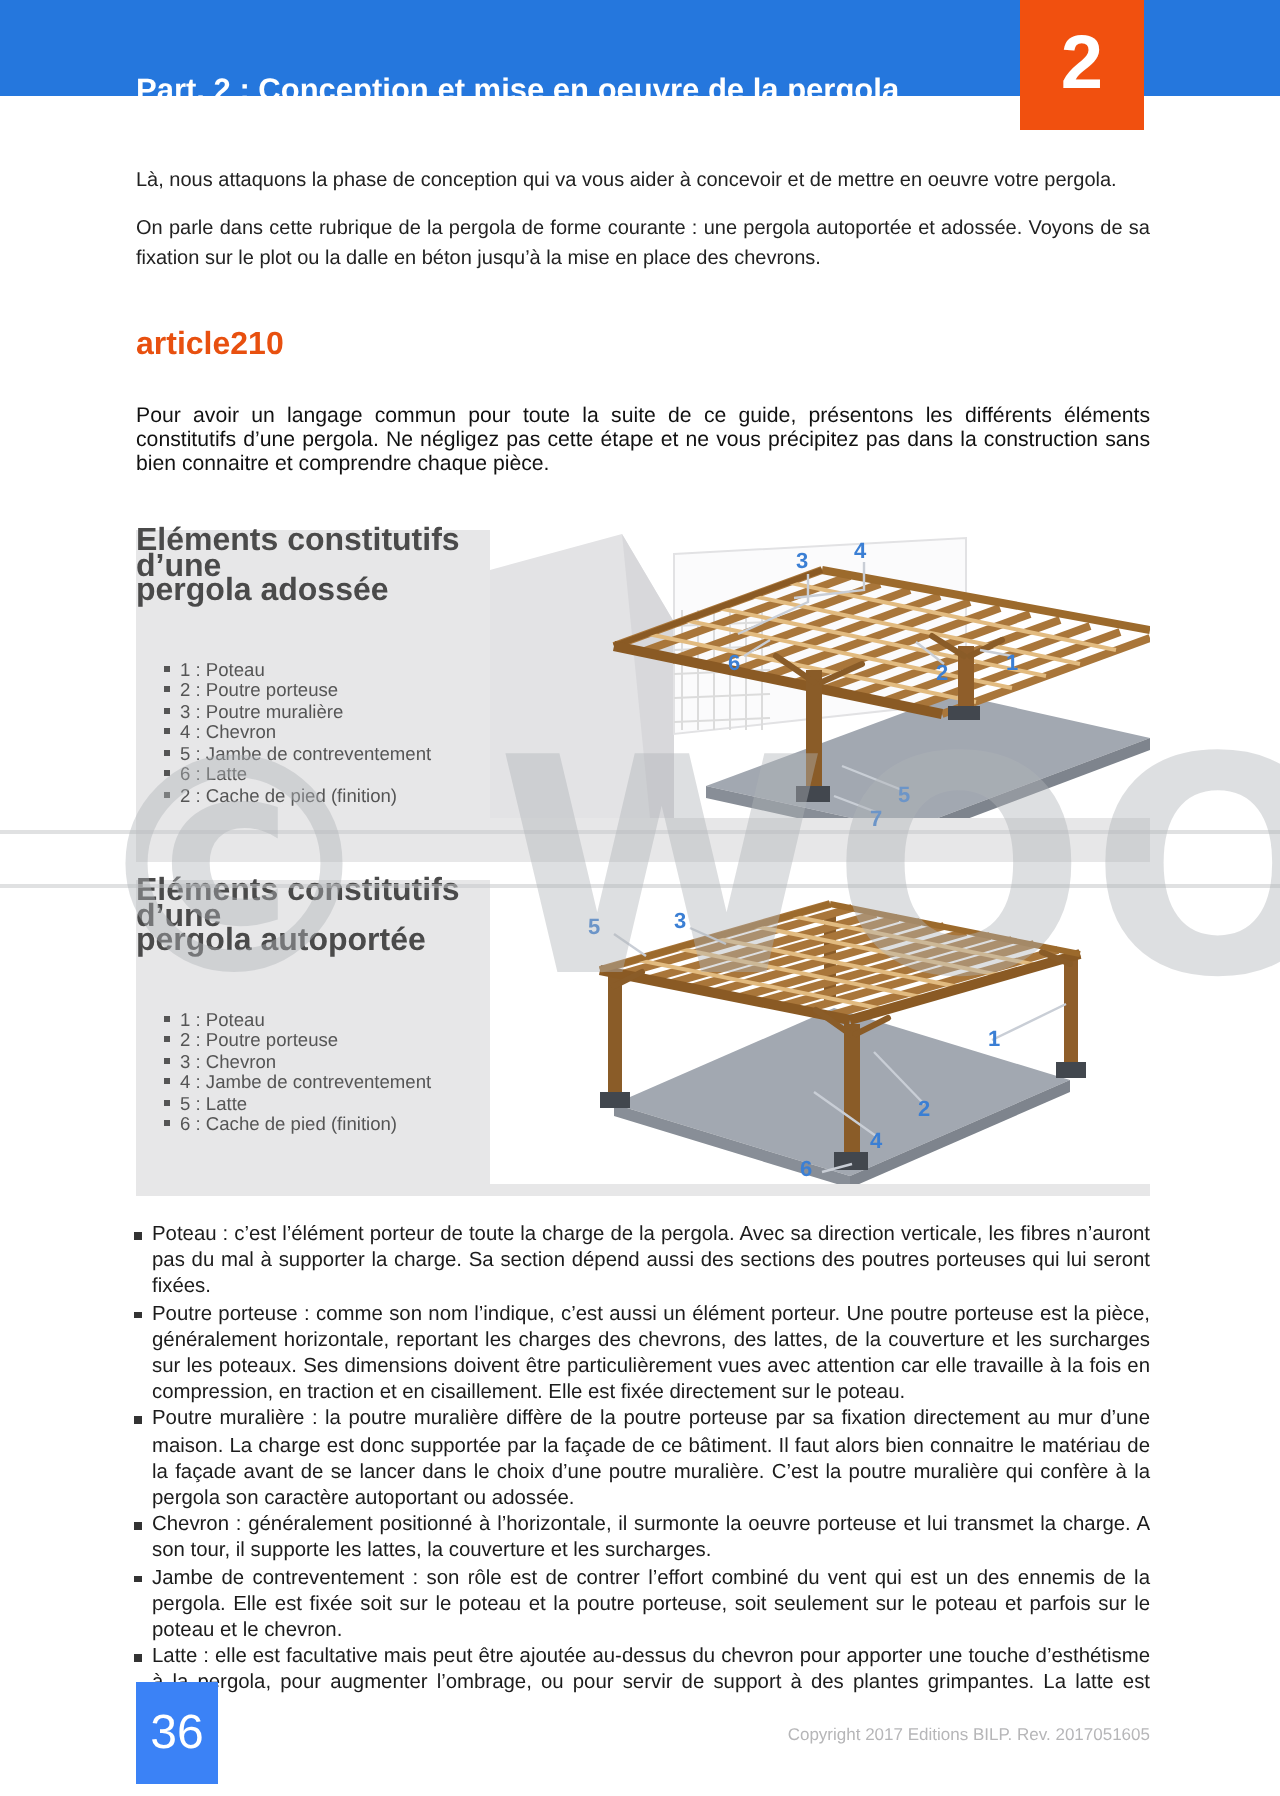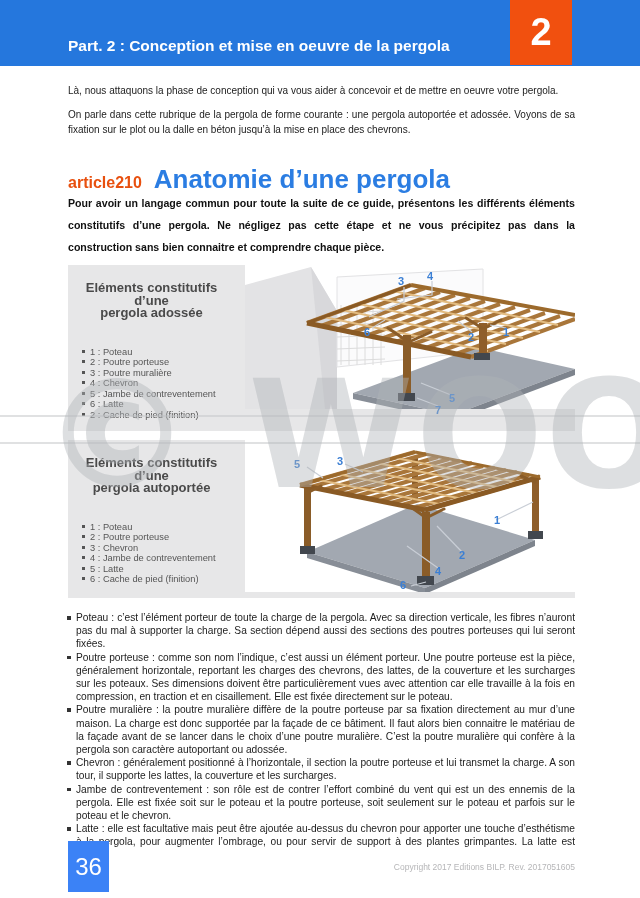--- a/index.html
+++ b/index.html
@@ -1,44 +1,44 @@
 <!DOCTYPE html>
 <html><head>
 <meta charset="utf-8">
 <style>
   html,body { margin:0; padding:0; background:#ffffff; }
   .page { position:relative; width:640px; height:898px; background:#ffffff; overflow:hidden;
           font-family:"Liberation Sans", sans-serif; }
 
   
-  .topbar { position:absolute; left:0; top:0; width:640px; height:66px; background:#2577dd; }
+  .topbar { position:absolute; left:0; top:0; width:640px; height:48px; background:#2577dd; }
   .topbar-title { position:absolute; left:68px; top:37px; color:#ffffff; font-size:15.5px; font-weight:bold; white-space:nowrap; }
   .chapter-box { position:absolute; left:510px; top:0; width:62px; height:65px; background:#f1500f;
                  color:#ffffff; display:flex; align-items:center; justify-content:center;
                  font-size:38px; font-weight:bold; }
 
   
   .para { position:absolute; left:68px; width:507px; margin:0; font-size:10px; line-height:14.6px;
           color:#222222; text-align:justify; }
   .p1 { top:84px; }
   .p2 { top:108px; }
 
   
   .article-head { position:absolute; left:68px; top:164px; display:flex; align-items:baseline; gap:12px; }
   .article-tag { color:#e8500f; font-weight:bold; font-size:16px; }
   .article-title { margin:0; color:#2b7de2; font-size:26px; font-weight:bold; white-space:nowrap; }
-  .lead { position:absolute; left:68px; top:192px; width:507px; margin:0; font-weight:bold;
-          font-size:10.6px; line-height:22px; color:#111111; text-align:justify; }
+  .lead { position:absolute; left:68px; top:202px; width:507px; margin:0; font-weight:normal;
+          font-size:10.6px; line-height:12px; color:#111111; text-align:justify; }
 
   
   .panel { position:absolute; left:68px; width:507px; background:#e7e7e8; z-index:1; }
   .panel1 { top:265px; height:166px; }
   .panel2 { top:440px; height:158px; }
   .legend { position:absolute; left:0; top:0; width:177px; height:100%; }
-  .legend-title { margin-top:17px; padding-right:10px; text-align:center; font-size:13px;
+  .legend-title { padding-right:10px; text-align:left; font-size:16px;
                   font-weight:bold; color:#4a4a4a; line-height:12.5px; }
   .legend-list { list-style:none; margin:27px 0 0 0; padding:0 0 0 14px; }
   .legend-list li { font-size:9.3px; line-height:10.5px; color:#555555; white-space:nowrap; }
   .legend-list li::before { content:""; display:inline-block; width:3px; height:3px; background:#555555;
                             margin-right:5px; vertical-align:2px; }
   .illo { position:absolute; top:0; right:0; background:#ffffff; overflow:visible; }
   .illo1 { width:330px; height:144px; }
   .illo2 { width:330px; height:152px; }
   .co { position:absolute; color:#3b7fd4; font-size:11px; font-weight:bold; z-index:3; }
 
@@ -72,21 +72,20 @@
     <div class="chapter-box">
       <span>2</span>
     </div>
   </div>
 
   <p class="para p1">Là, nous attaquons la phase de conception qui va vous aider à concevoir et de mettre en oeuvre votre pergola.</p>
   <p class="para p2">On parle dans cette rubrique de la pergola de forme courante : une pergola autoportée et adossée. Voyons de sa fixation sur le plot ou la dalle en béton jusqu’à la mise en place des chevrons.</p>
 
   <div class="article-head">
     <span class="article-tag">article210</span>
-    <h1 class="article-title">Anatomie d’une pergola</h1>
   </div>
   <p class="lead">Pour avoir un langage commun pour toute la suite de ce guide, présentons les différents éléments constitutifs d’une pergola. Ne négligez pas cette étape et ne vous précipitez pas dans la construction sans bien connaitre et comprendre chaque pièce.</p>
 
   <section class="panel panel1">
     <div class="legend">
       <div class="legend-title">
         <span>Eléments constitutifs d’une</span><br>
         <span>pergola adossée</span>
       </div>
       <ul class="legend-list">
@@ -271,21 +270,21 @@
   </section>
 
   <div class="wm-stroke wm-stroke1"></div>
   <div class="wm-stroke wm-stroke2"></div>
   <div class="watermark">© WOODIY</div>
 
   <ul class="bullets">
     <li>Poteau : c’est l’élément porteur de toute la charge de la pergola. Avec sa direction verticale, les fibres n’auront pas du mal à supporter la charge. Sa section dépend aussi des sections des poutres porteuses qui lui seront fixées.</li>
     <li>Poutre porteuse : comme son nom l’indique, c’est aussi un élément porteur. Une poutre porteuse est la pièce, généralement horizontale, reportant les charges des chevrons, des lattes, de la couverture et les surcharges sur les poteaux. Ses dimensions doivent être particulièrement vues avec attention car elle travaille à la fois en compression, en traction et en cisaillement. Elle est fixée directement sur le poteau.</li>
     <li>Poutre muralière : la poutre muralière diffère de la poutre porteuse par sa fixation directement au mur d’une maison. La charge est donc supportée par la façade de ce bâtiment. Il faut alors bien connaitre le matériau de la façade avant de se lancer dans le choix d’une poutre muralière. C’est la poutre muralière qui confère à la pergola son caractère autoportant ou adossée.</li>
-    <li>Chevron : généralement positionné à l’horizontale, il section la poutre porteuse et lui transmet la charge. A son tour, il supporte les lattes, la couverture et les surcharges.</li>
+    <li>Chevron : généralement positionné à l’horizontale, il surmonte la oeuvre porteuse et lui transmet la charge. A son tour, il supporte les lattes, la couverture et les surcharges.</li>
     <li>Jambe de contreventement : son rôle est de contrer l’effort combiné du vent qui est un des ennemis de la pergola. Elle est fixée soit sur le poteau et la poutre porteuse, soit seulement sur le poteau et parfois sur le poteau et le chevron.</li>
     <li>Latte : elle est facultative mais peut être ajoutée au-dessus du chevron pour apporter une touche d’esthétisme à la pergola, pour augmenter l’ombrage, ou pour servir de support à des plantes grimpantes. La latte est placée</li>
   </ul>
 
   <div class="pagenum">36</div>
   <div class="copyright">Copyright 2017 Editions BILP. Rev. 2017051605</div>
 
 </div>
 
 </body></html>

